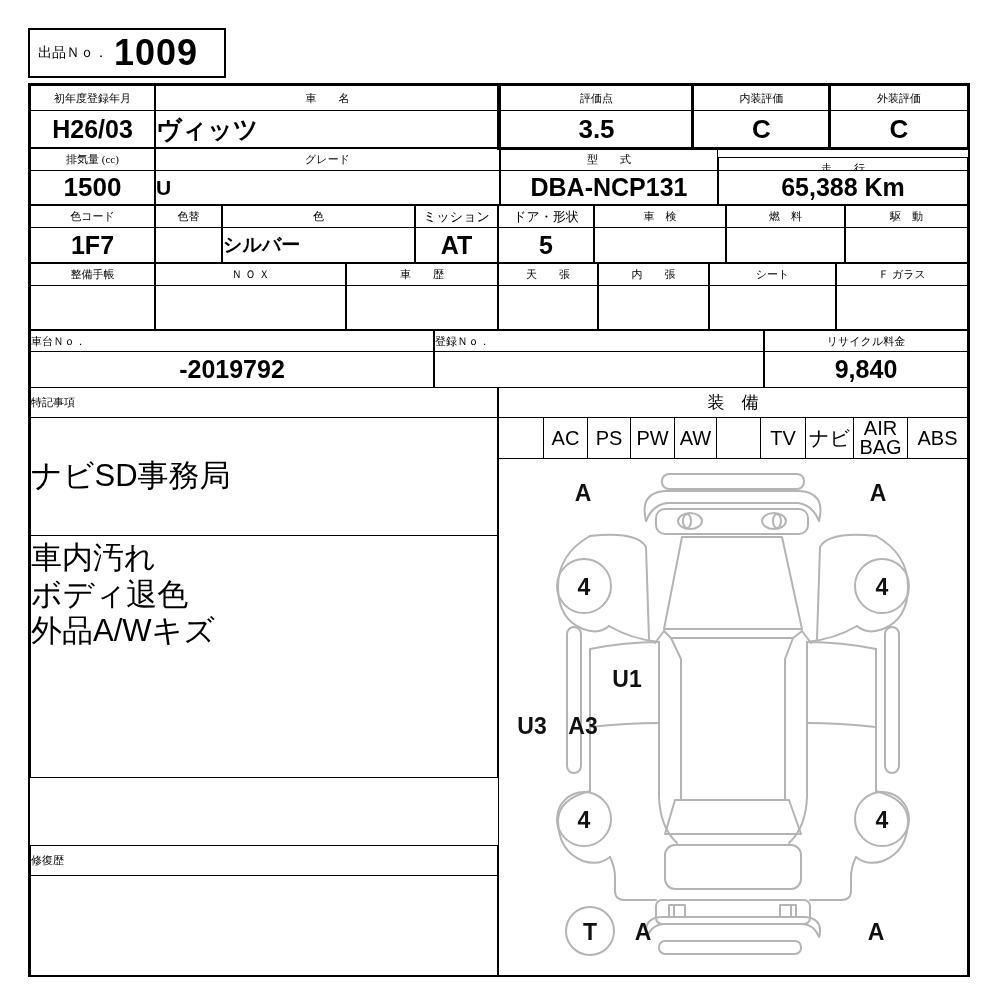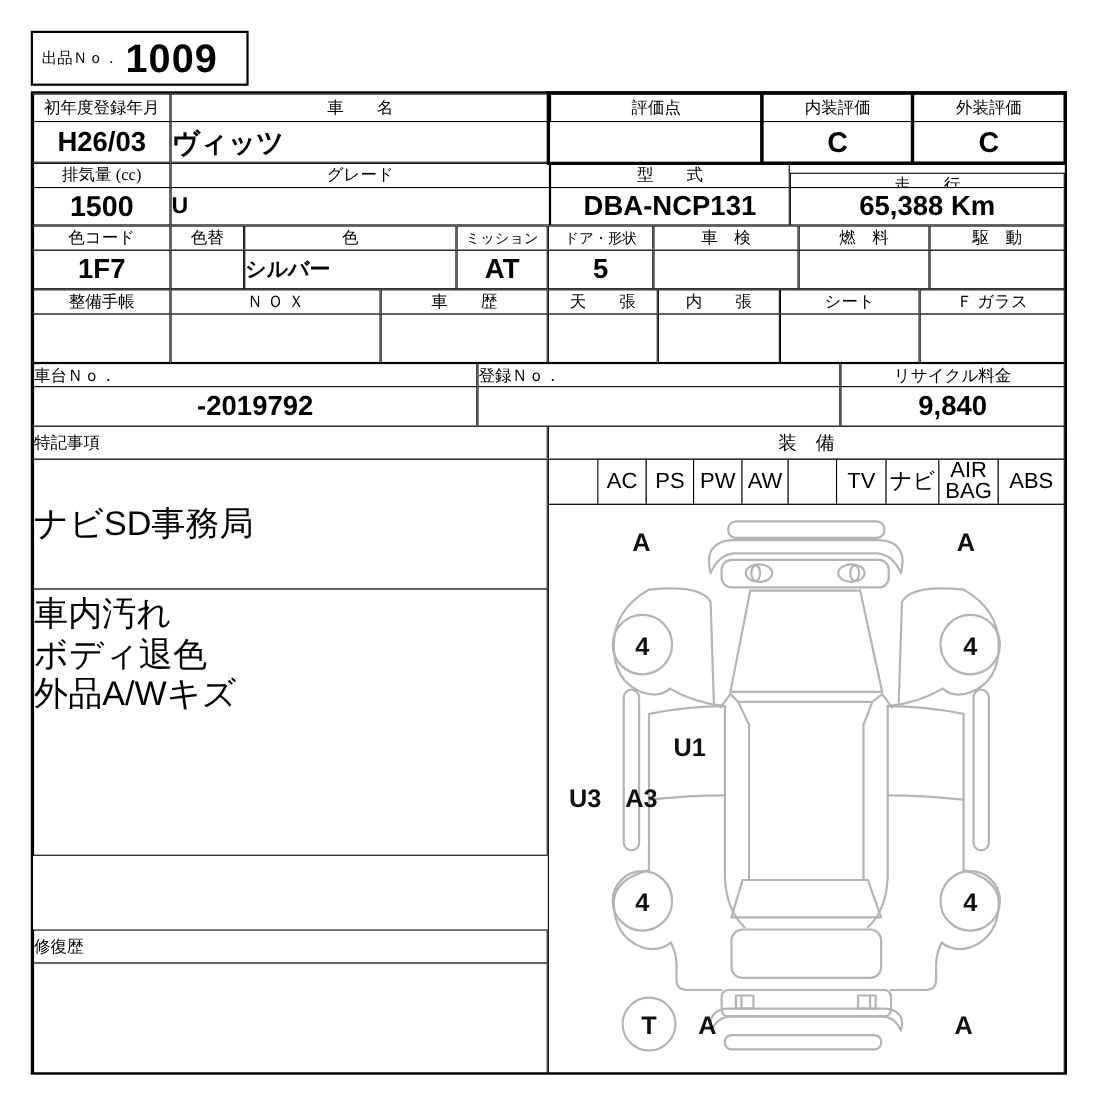--- a/index.html
+++ b/index.html
@@ -1,20 +1,20 @@
 <!DOCTYPE html>
 <html><head>
 <meta charset="utf-8">
 <style>
   html,body{margin:0;padding:0;background:#fff;}
   #page{position:relative;width:1000px;height:1000px;background:#fff;
         font-family:"Liberation Sans","DejaVu Sans",sans-serif;color:#000;overflow:hidden;}
   .c{position:absolute;box-sizing:border-box;border:1px solid #000;background:#fff;
      display:flex;align-items:center;justify-content:center;overflow:hidden;}
-  .h{font-family:"Liberation Serif","DejaVu Serif",serif;font-size:15px;font-weight:400;}
+  .h{font-family:"Liberation Serif","DejaVu Serif",serif;font-size:11px;font-weight:400;}
   .h13{font-size:13px;}
   .left{justify-content:flex-start;padding-left:0;}
   .v{font-weight:700;font-size:25px;}
   .v26{font-size:26px;}
   .v21{font-size:21px;}
   .v19{font-size:19px;}
   .frame{position:absolute;box-sizing:border-box;border:2px solid #000;pointer-events:none;z-index:6;background:transparent;}
   .thick{position:absolute;box-sizing:border-box;border:3px solid #000;pointer-events:none;z-index:7;background:transparent;}
   .tdiv{position:absolute;background:#000;width:3px;pointer-events:none;z-index:7;}
   #lotbox{position:absolute;left:28px;top:28px;width:198px;height:50px;box-sizing:border-box;
@@ -36,20 +36,21 @@
     <span class="num">1009</span>
   </div>
 
   <div class="c h" style="left:30px;top:85px;width:125px;height:26px">初年度登録年月</div>
   <div class="c h" style="left:155px;top:85px;width:345px;height:26px">車　　名</div>
   <div class="c h" style="left:500px;top:85px;width:193px;height:26px">評価点</div>
   <div class="c h" style="left:693px;top:85px;width:137px;height:26px">内装評価</div>
   <div class="c h" style="left:830px;top:85px;width:138px;height:26px">外装評価</div>
   <div class="c v" style="left:30px;top:110px;width:125px;height:38px">H26/03</div>
   <div class="c v left" style="left:155px;top:110px;width:345px;height:38px">ヴィッツ</div>
+  <div class="c v v26" style="left:500px;top:110px;width:193px;height:38px">3.5</div>
   <div class="c v v26" style="left:693px;top:110px;width:137px;height:38px">C</div>
   <div class="c v v26" style="left:830px;top:110px;width:138px;height:38px">C</div>
 
   <div class="c h" style="left:30px;top:148px;width:125px;height:23px">排気量 (cc)</div>
   <div class="c h" style="left:155px;top:148px;width:345px;height:23px">グレード</div>
   <div class="c h" style="left:500px;top:148px;width:218px;height:23px">型　　式</div>
   <div class="c h" style="left:718px;top:157px;width:250px;height:23px">走　　行</div>
   <div class="c v v26" style="left:30px;top:170px;width:125px;height:35px">1500</div>
   <div class="c v v21 left" style="left:155px;top:170px;width:345px;height:35px">U</div>
   <div class="c v" style="left:500px;top:170px;width:218px;height:35px">DBA-NCP131</div>

